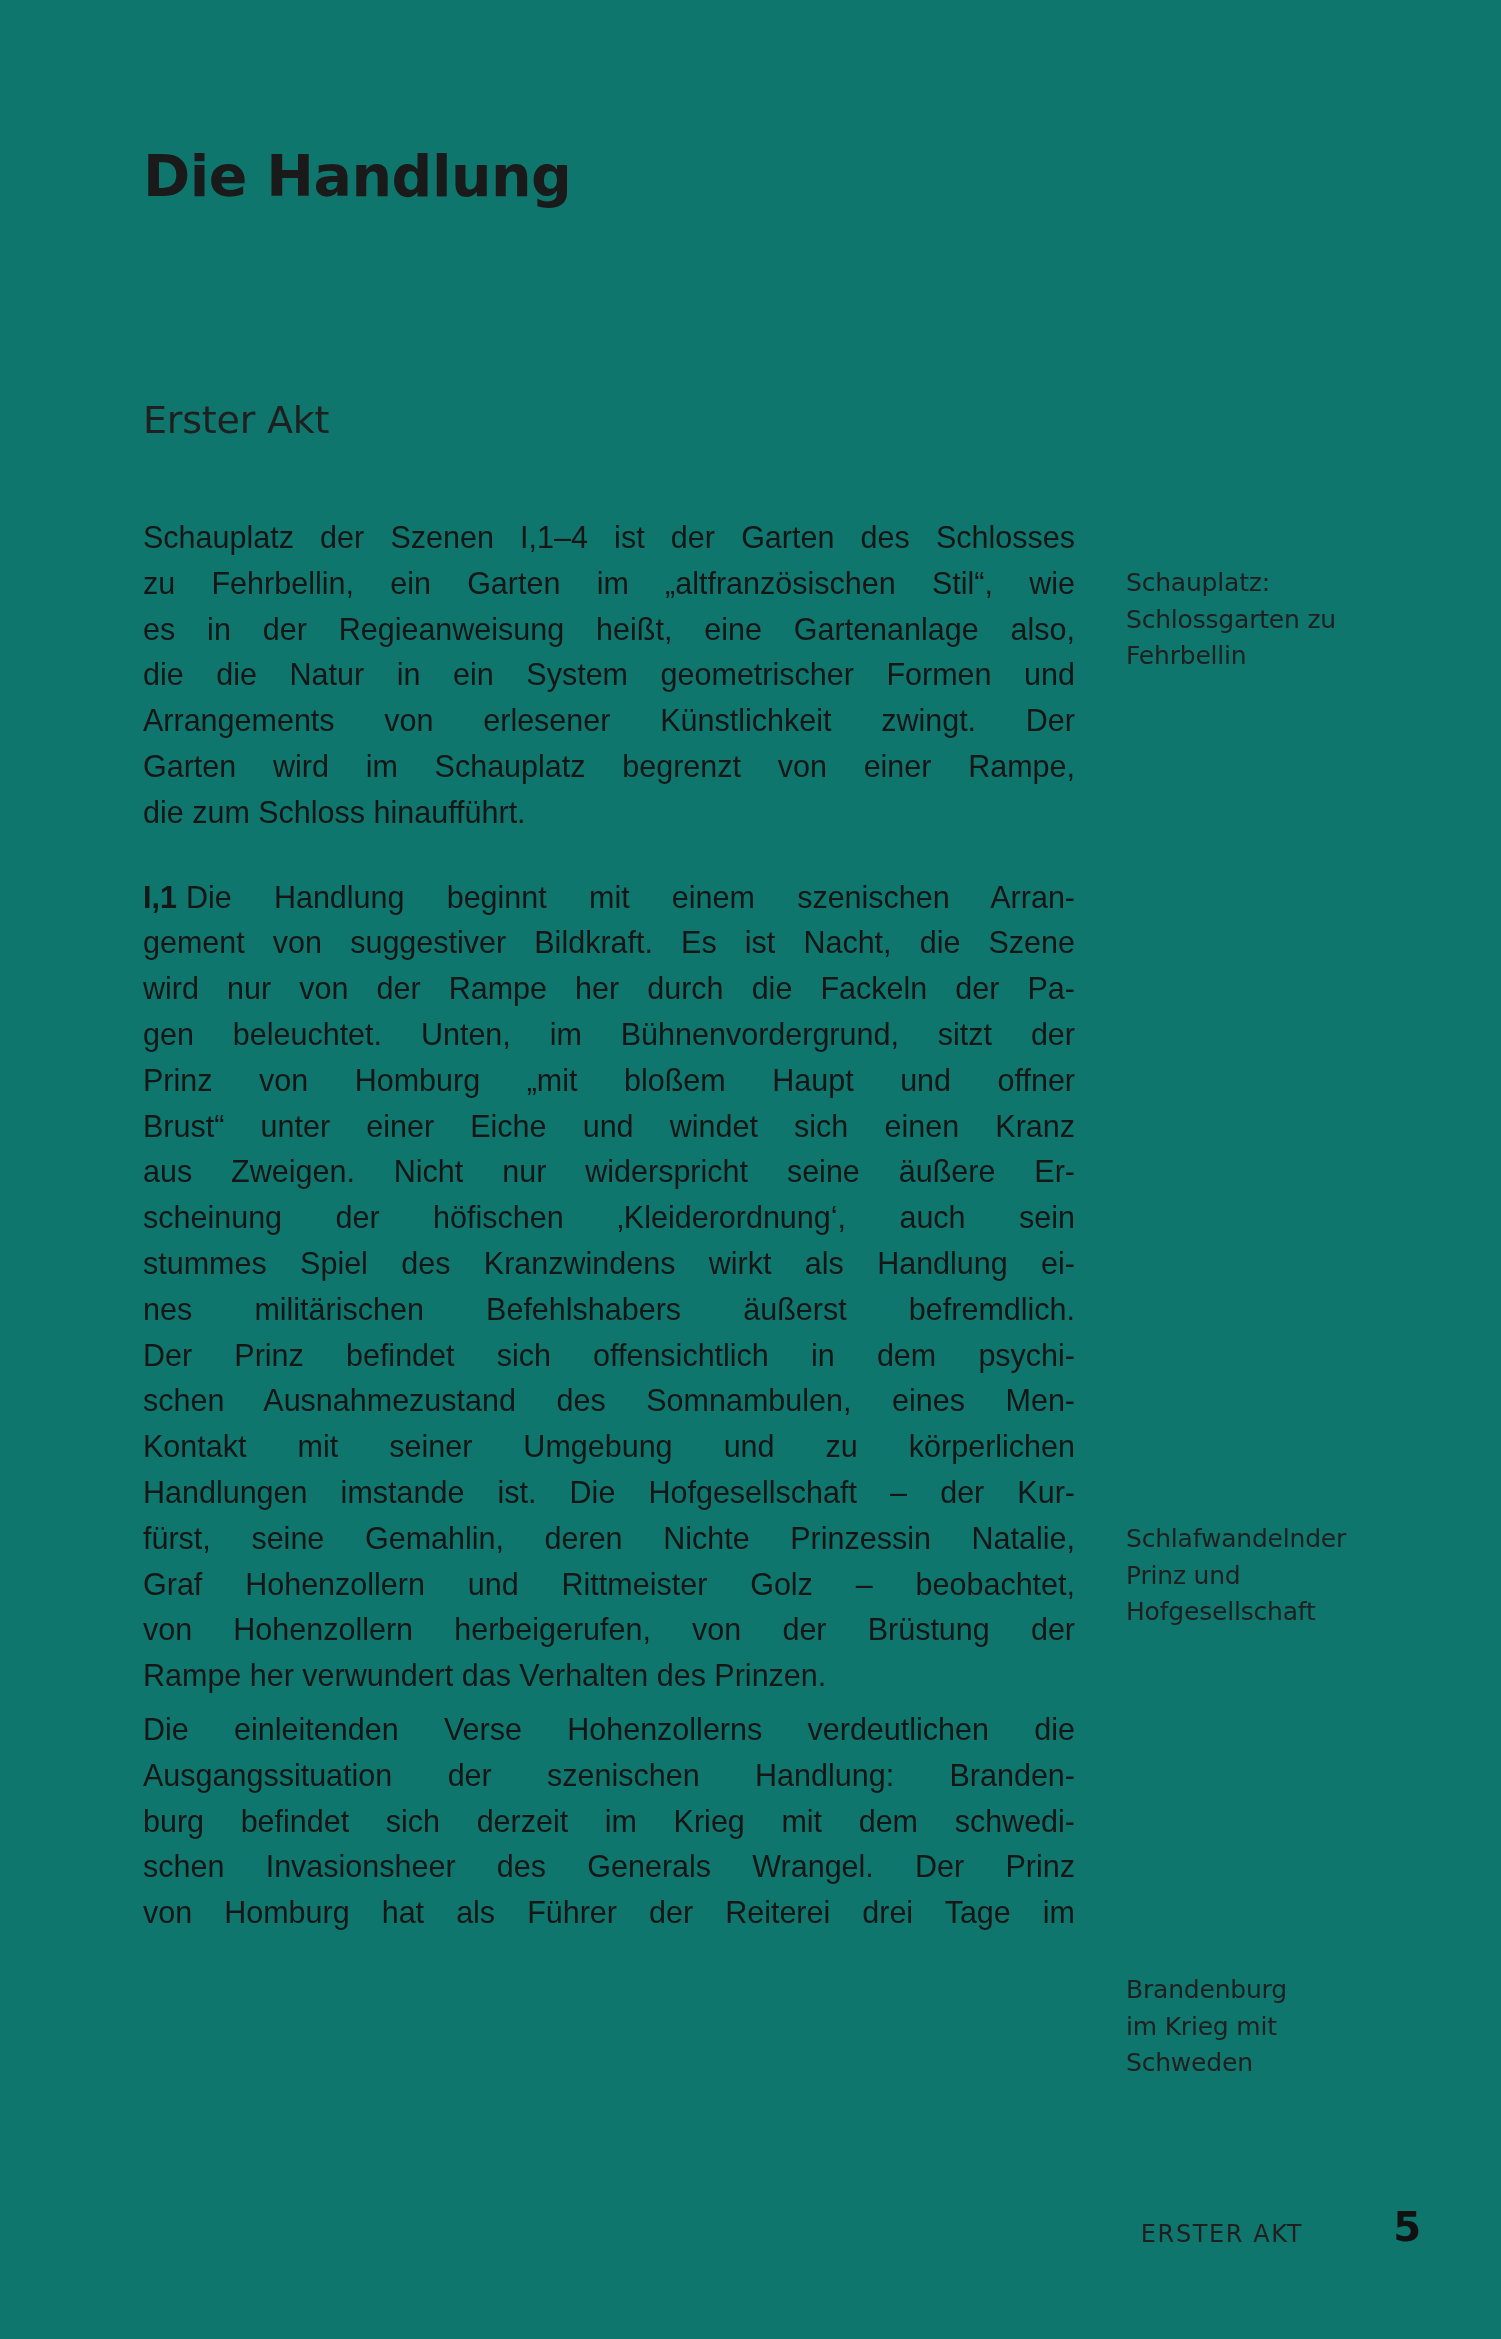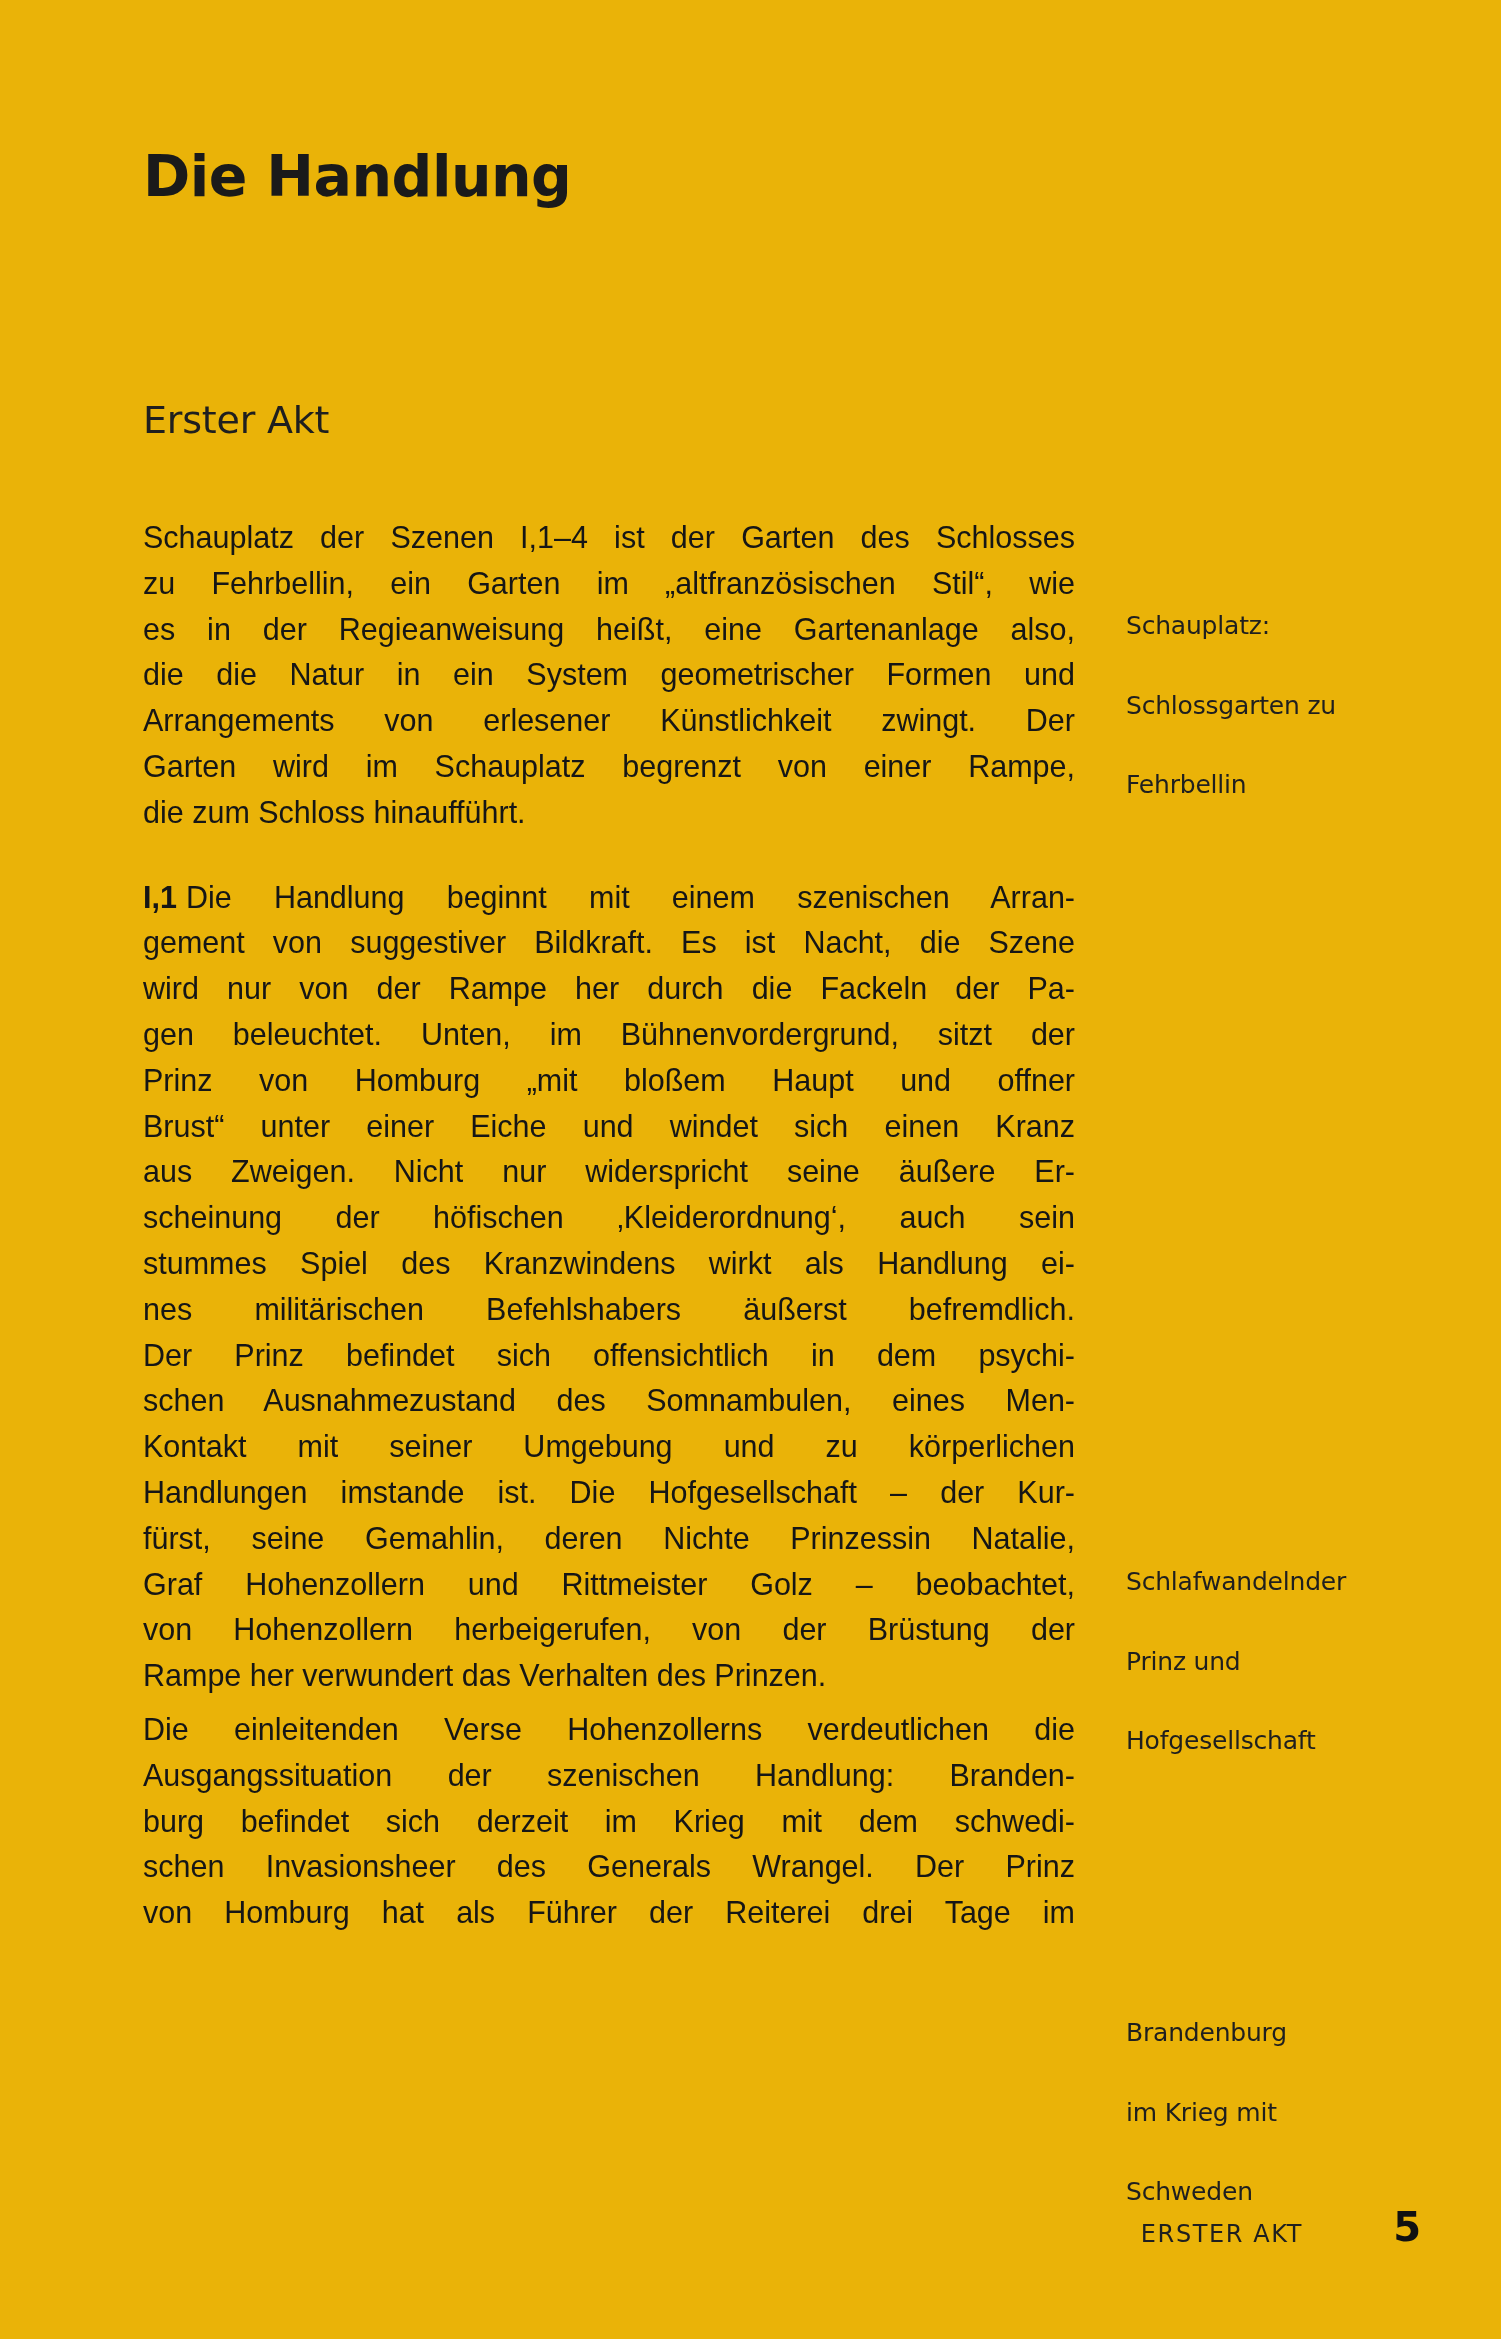--- a/index.html
+++ b/index.html
@@ -4,21 +4,21 @@
 <style>
   html, body {
     margin: 0;
     padding: 0;
     background: #ffffff;
   }
   .page {
     position: relative;
     width: 1501px;
     height: 2339px;
-    background: #eab308;
+    background: #0f766e;
     overflow: hidden;
     font-family: "Liberation Serif", serif;
   }
 
   
   .chapter-title {
     position: absolute;
     left: 143px;
     top: 145px;
     font-family: "DejaVu Sans", sans-serif;
@@ -82,21 +82,21 @@
   .marginal {
     position: absolute;
     left: 1126px;
     width: 300px;
     font-family: "DejaVu Sans", sans-serif;
     font-size: 25px;
     line-height: 36.5px;
     color: #1f1f1f;
     letter-spacing: -0.2px;
   }
-  .marginal .mline { display: block; white-space: nowrap; margin-top: 43px; }
+  .marginal .mline { display: block; white-space: nowrap; }
 
   
   .footer {
     position: absolute;
     left: 143px;
     right: 80px;
     top: 2212px;
     height: 48px;
   }
   .footer-running-head {

